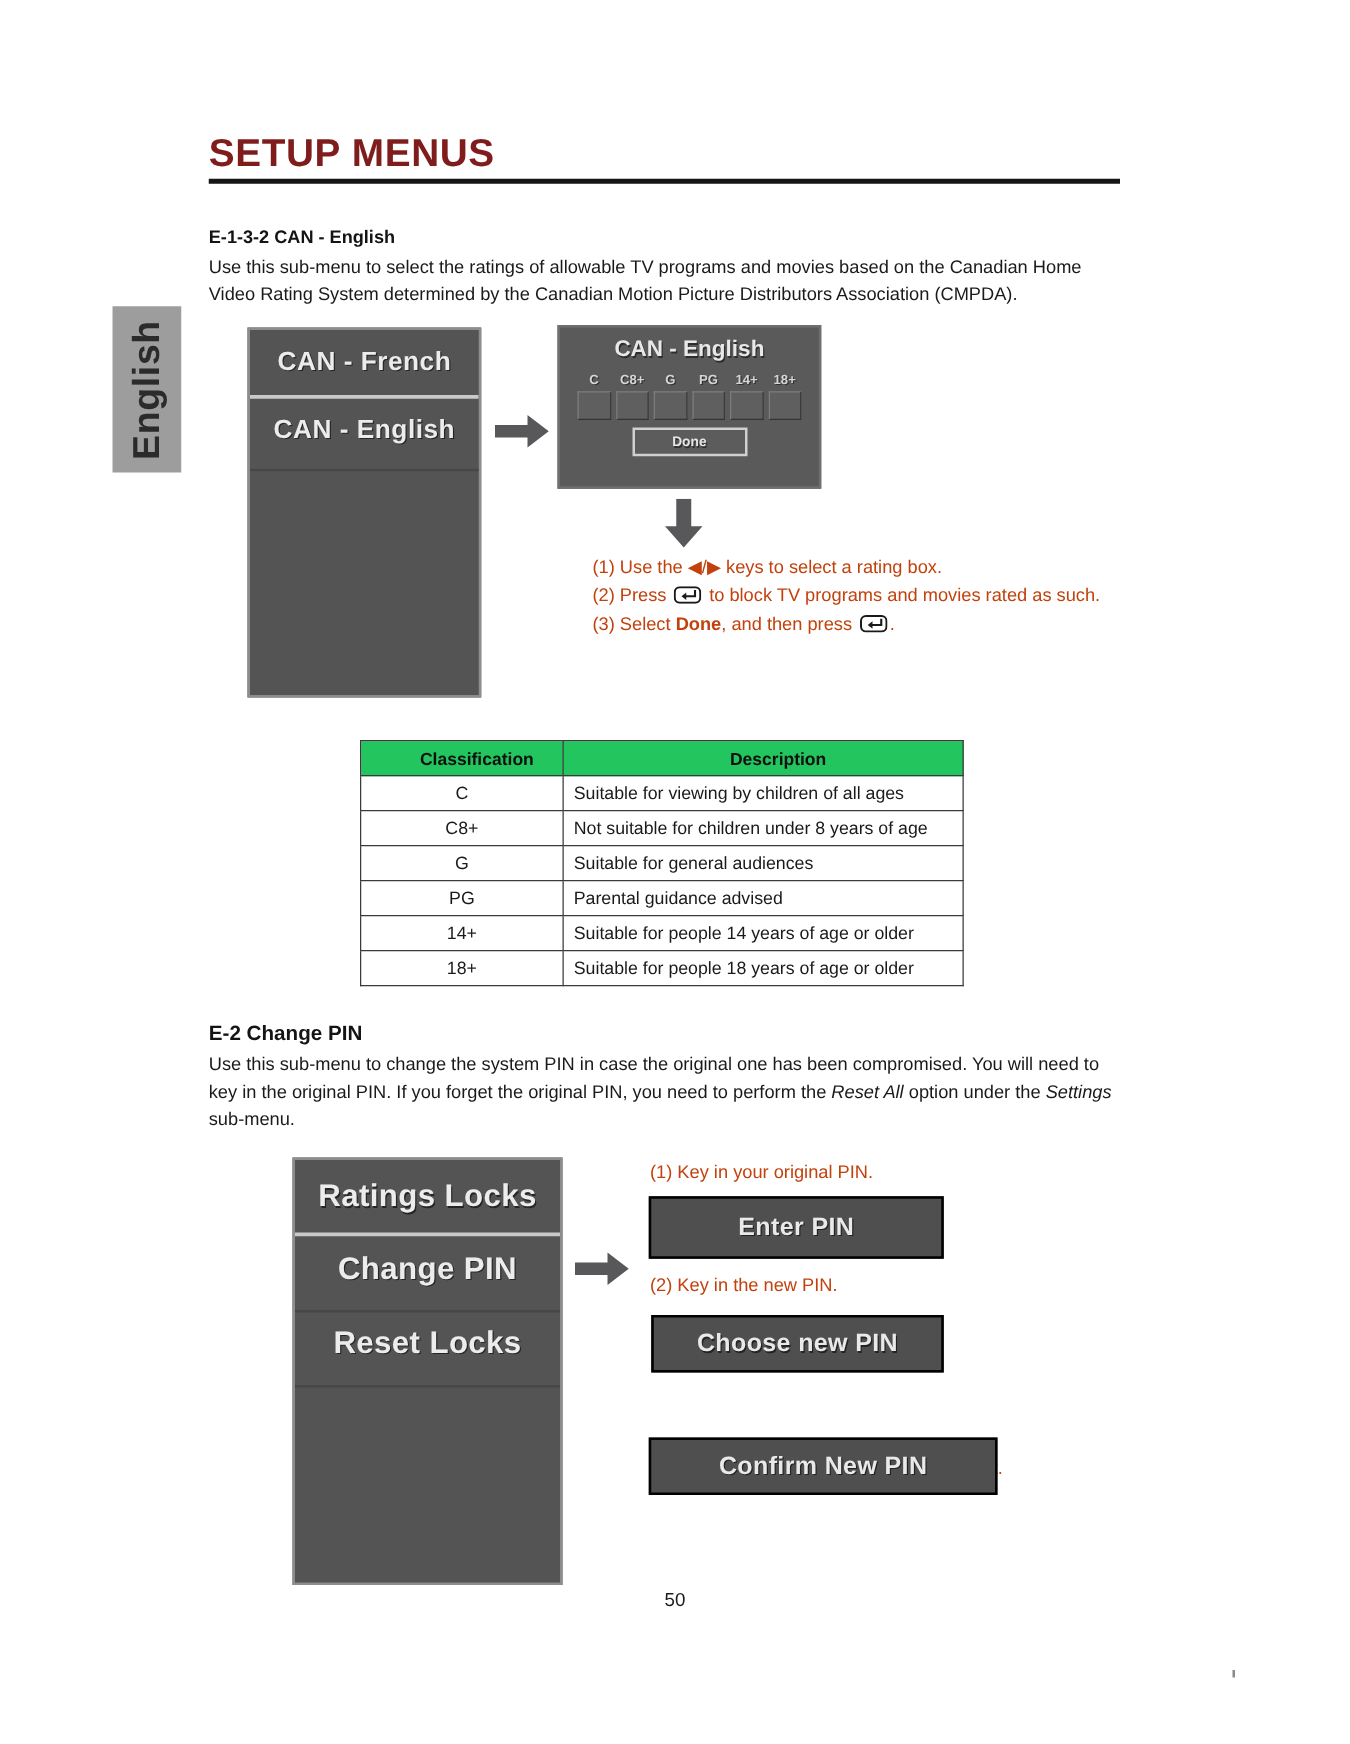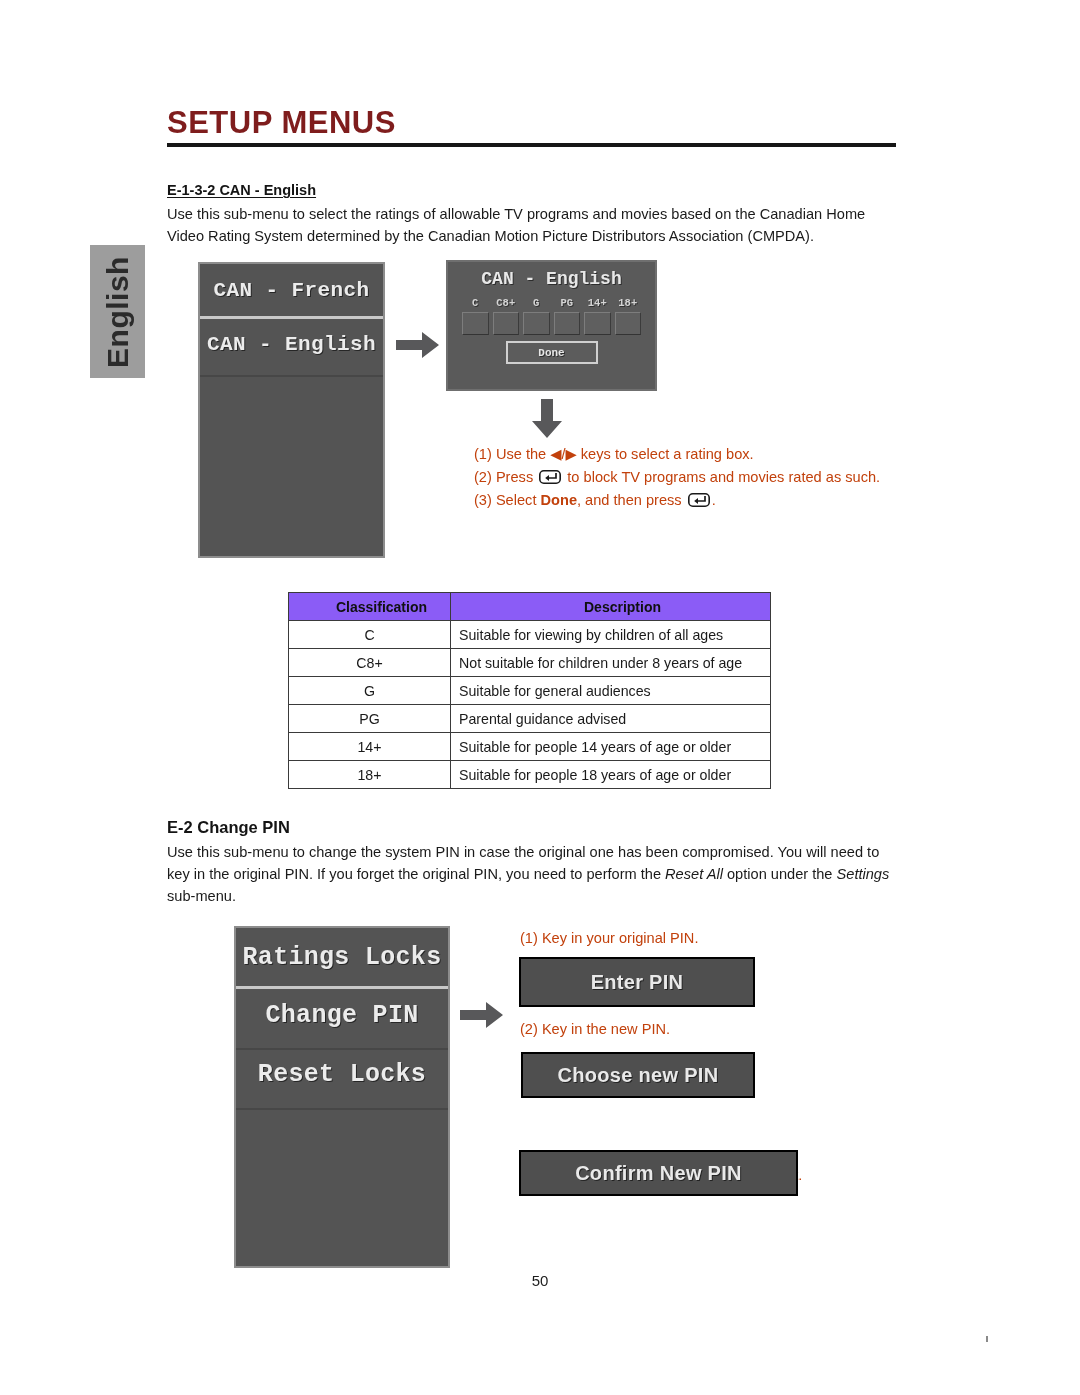--- a/index.html
+++ b/index.html
@@ -57,40 +57,38 @@
   }
 
   
   .sec-head {
     position: absolute;
     font-size: 14.5px;
     font-weight: bold;
     color: #141414;
   }
   .sec-head.underline {
-    text-decoration: underline;
     text-underline-offset: 2px;
     text-align: center;
   }
   .para {
     position: absolute;
     font-size: 14.6px;
     line-height: 22px;
     color: #1a1a1a;
   }
   .para i { font-style: italic; }
 
   
   .osd {
     position: absolute;
     background: #545454;
     border: 2px solid #8d8d8d;
     box-sizing: border-box;
     overflow: hidden;
-    font-family: Liberation Mono, monospace;
   }
   .osd-row {
     position: relative;
     display: flex;
     align-items: center;
     justify-content: center;
     color: #ececec;
     font-weight: bold;
     text-shadow: 1px 1px 0 rgba(0,0,0,.55);
   }
@@ -231,21 +229,21 @@
     width: 483px;
     border-collapse: collapse;
     font-size: 14.2px;
   }
   .rate-table th, .rate-table td {
     border: 1.5px solid #3a3a3a;
     height: 27px;
     padding: 0 8px;
   }
   .rate-table th {
-    background: #8b5cf6;
+    background: #22c55e;
     font-weight: bold;
     font-size: 14px;
     color: #101010;
     padding-left: 32px;
   }
   .rate-table td.cls {
     text-align: center;
     width: 145px;
   }
   .rate-table td.desc { text-align: left; }

